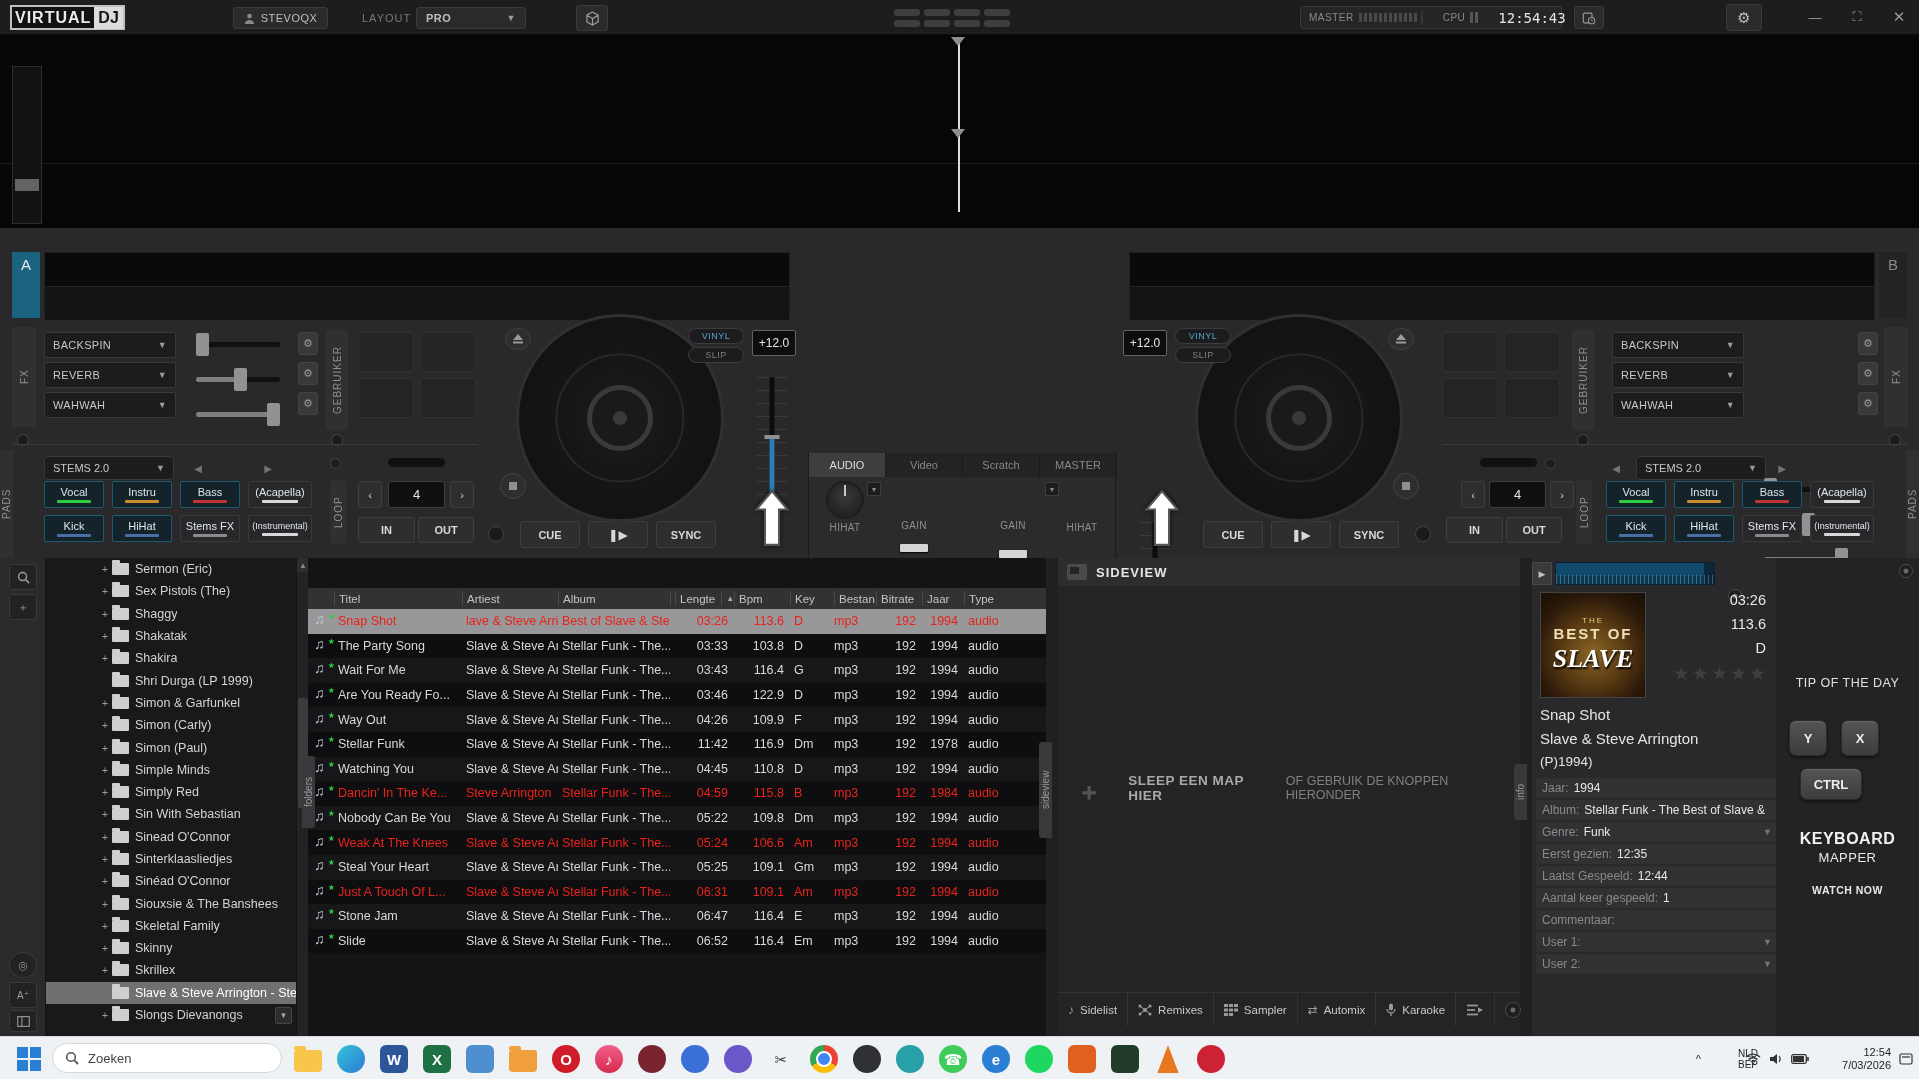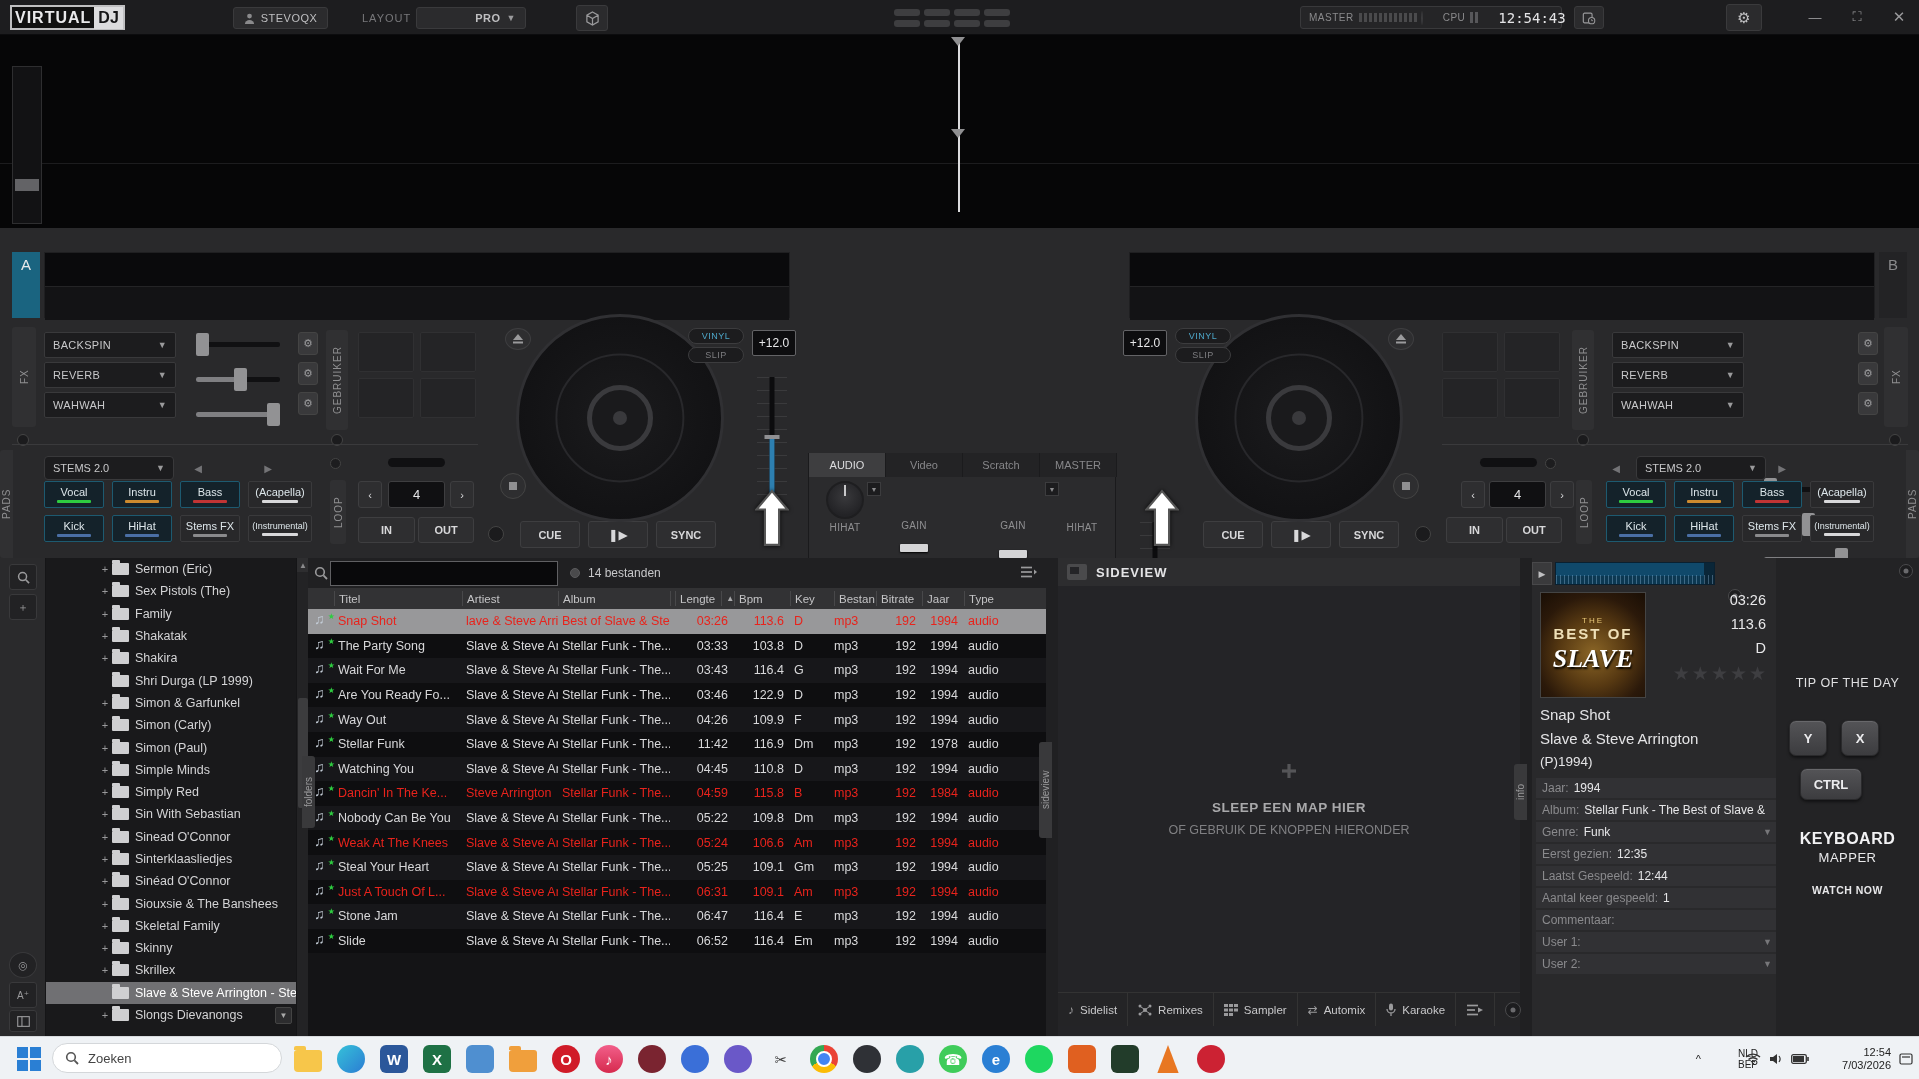--- a/index.html
+++ b/index.html
@@ -8,21 +8,21 @@
        -webkit-font-smoothing:antialiased;}
   .abs{position:absolute;box-sizing:border-box;}
   
   .titlebar{left:0;top:0;width:1919px;height:35px;background:#1d1d1f;border-bottom:1px solid #0c0c0e;}
   .vdj-logo{left:10px;top:5px;height:25px;display:flex;align-items:center;border:2px solid #bfbfc1;background:#111;padding:0;}
   .vdj-logo .lv{color:#e9e9eb;font-weight:bold;font-size:16px;letter-spacing:1px;padding:2px 3px;}
   .vdj-logo .ld{background:#dcdcde;color:#151517;font-weight:bold;font-size:16px;padding:2px 4px;}
   .tb-btn{background:#2b2b2d;border:1px solid #3a3a3c;border-radius:3px;color:#bfbfc1;display:flex;align-items:center;justify-content:center;gap:6px;}
   .tb-user{left:233px;top:7px;width:95px;height:22px;font-size:11px;letter-spacing:.5px;}
   .tb-laylab{left:362px;top:12px;color:#77777a;font-size:11px;letter-spacing:1px;}
-  .tb-layout{left:416px;top:7px;width:110px;height:22px;justify-content:flex-end;padding:0 9px;font-weight:bold;letter-spacing:.5px;}
+  .tb-layout{left:416px;top:7px;width:110px;height:22px;justify-content:space-between;padding:0 9px;font-weight:bold;letter-spacing:.5px;}
   .chev{color:#9a9a9c;font-size:9px;}
   .tb-cube{left:576px;top:5px;width:32px;height:26px;}
   .layout-rects{left:894px;top:9px;width:124px;height:18px;display:grid;grid-template-columns:repeat(4,26px);grid-template-rows:7px 7px;gap:4px;}
   .layout-rects i{background:#3e3e40;border-radius:3px;}
   .tb-meterbar{left:1300px;top:6px;width:262px;height:23px;background:#252527;border:1px solid #39393b;border-radius:3px;display:flex;align-items:center;}
   .tb-meterbar .sep{width:1px;height:15px;background:#3c3c3e;margin:0 6px;}
   .mlabel{color:#8a8a8c;font-size:10px;margin:0 5px 0 8px;letter-spacing:.5px;}
   .mdash{display:flex;gap:2px;align-items:center;}
   .mdash i{width:3px;height:9px;background:#4a4a4c;}
   .mknob{width:12px;height:12px;border-radius:50%;background:#141416;border:1px solid #3a3a3c;margin-left:4px;}
@@ -129,21 +129,21 @@
   .trow .c{text-align:left;padding-left:0;}
   .noteic{position:relative;width:22px;height:20px;padding-left:6px !important;color:#c3ccd6;font-size:14px;}
   .noteic b{position:absolute;right:1px;top:1px;color:#2ecc40;font-size:8px;font-weight:normal;}
   .sortarr{color:#a9a9ab;font-size:8px;margin-left:6px;}
   .sidetab{background:#39393b;border-radius:3px 0 0 3px;color:#9a9a9c;font-size:10px;display:flex;align-items:center;justify-content:center;writing-mode:vertical-rl;transform:rotate(180deg);}
   .sideview{left:1058px;top:0;width:462px;height:478px;background:#242427;}
   .svhead{left:0;top:0;width:462px;height:28px;background:#2d2d2f;display:flex;align-items:center;gap:9px;padding-left:9px;}
   .svtitle{color:#e4e4e6;font-size:13px;letter-spacing:1px;font-weight:bold;}
   .svicon{width:20px;height:16px;background:#4a4a4c;border-radius:2px;position:relative;}
   .svicon::after{content:"";position:absolute;left:3px;top:3px;width:9px;height:7px;background:#242427;}
-  .dropzone{left:0;top:28px;width:462px;height:404px;display:flex;flex-direction:column;align-items:center;justify-content:center;gap:8px;}
+  .dropzone{left:0;top:28px;width:462px;height:404px;display:flex;flex-direction:row;align-items:center;justify-content:center;gap:8px;}
   .dz1{color:#a9a9ab;font-size:13.5px;font-weight:bold;letter-spacing:.5px;}
   .dz2{color:#808083;font-size:12.5px;}
   .svbar{left:0;top:434px;width:462px;height:34px;background:#242426;border-top:1px solid #333;display:flex;align-items:stretch;}
   .svbtn{display:flex;align-items:center;justify-content:center;gap:6px;color:#c8c8ca;font-size:11.5px;border-right:1px solid #333;padding:0 10px;flex:none;}
   .svico{color:#9a9a9c;font-size:12px;display:flex;align-items:center;}
   
   .infopanel{left:1532px;top:0;width:244px;height:478px;background:#29292b;}
   .wfplay{left:0;top:4px;width:20px;height:23px;background:#3a3a3c;border:1px solid #48484a;color:#bfbfc1;display:flex;align-items:center;justify-content:center;font-size:9px;}
   .wfbar{left:23px;top:4px;width:160px;height:23px;background:linear-gradient(to bottom,#10496b 0 60%,#0c3852 60% 100%);border:1px solid #0a2030;position:relative;overflow:hidden;}
   .wfbar::after{content:"";position:absolute;left:0;top:55%;width:100%;height:45%;
@@ -715,21 +715,21 @@
         </div>
           <div class="fitem">
           <span class="fplus">+</span>
           <span class="ficon"></span>
           <span class="flabel">Sex Pistols (The)</span>
 
         </div>
           <div class="fitem">
           <span class="fplus">+</span>
           <span class="ficon"></span>
-          <span class="flabel">Family</span>
+          <span class="flabel">Shaggy</span>
 
         </div>
           <div class="fitem">
           <span class="fplus">+</span>
           <span class="ficon"></span>
           <span class="flabel">Shakatak</span>
 
         </div>
           <div class="fitem">
           <span class="fplus">+</span>
@@ -834,37 +834,20 @@
           <span class="fchev show">▼</span>
         </div>
         </div>
     </div>
     <div class="abs vscroll">
       <span class="up">▲</span>
       <span class="thumb"></span>
     </div>
 
     <div class="abs filepanel">
-      <div class="abs searchrow">
-        <svg class="abs" style="left:6px;top:8px;" width="14" height="14" viewBox="0 0 14 14">
-            <circle cx="6" cy="6" r="4.3" fill="none" stroke="#9a9a9c" stroke-width="1.6"></circle>
-            <line x1="9.4" y1="9.4" x2="13" y2="13" stroke="#9a9a9c" stroke-width="1.8"></line>
-          </svg>
-        <input class="searchinput" type="text" value="" aria-label="14 bestanden" style="">
-        <span class="cntdot"></span>
-        <span class="cnttext">14 bestanden</span>
-        <span class="burger">
-          <svg width="18" height="14" viewBox="0 0 18 14">
-              <line x1="1" y1="2.5" x2="12" y2="2.5" stroke="#9a9a9c" stroke-width="1.7"></line>
-              <line x1="1" y1="7" x2="12" y2="7" stroke="#9a9a9c" stroke-width="1.7"></line>
-              <line x1="1" y1="11.5" x2="12" y2="11.5" stroke="#9a9a9c" stroke-width="1.7"></line>
-              <path d="M14 4.5 L17 7 L14 9.5 Z" fill="#9a9a9c"></path>
-            </svg>
-        </span>
-      </div>
       <div class="abs lhead lgrid">
         <span style="border:none;"></span>
         <span>Titel</span>
         <span>Artiest</span>
         <span>Album</span>
         <span>
             <span>Lengte</span>
             <span class="sortarr">▲</span>
           </span>
         <span>Bpm</span>

